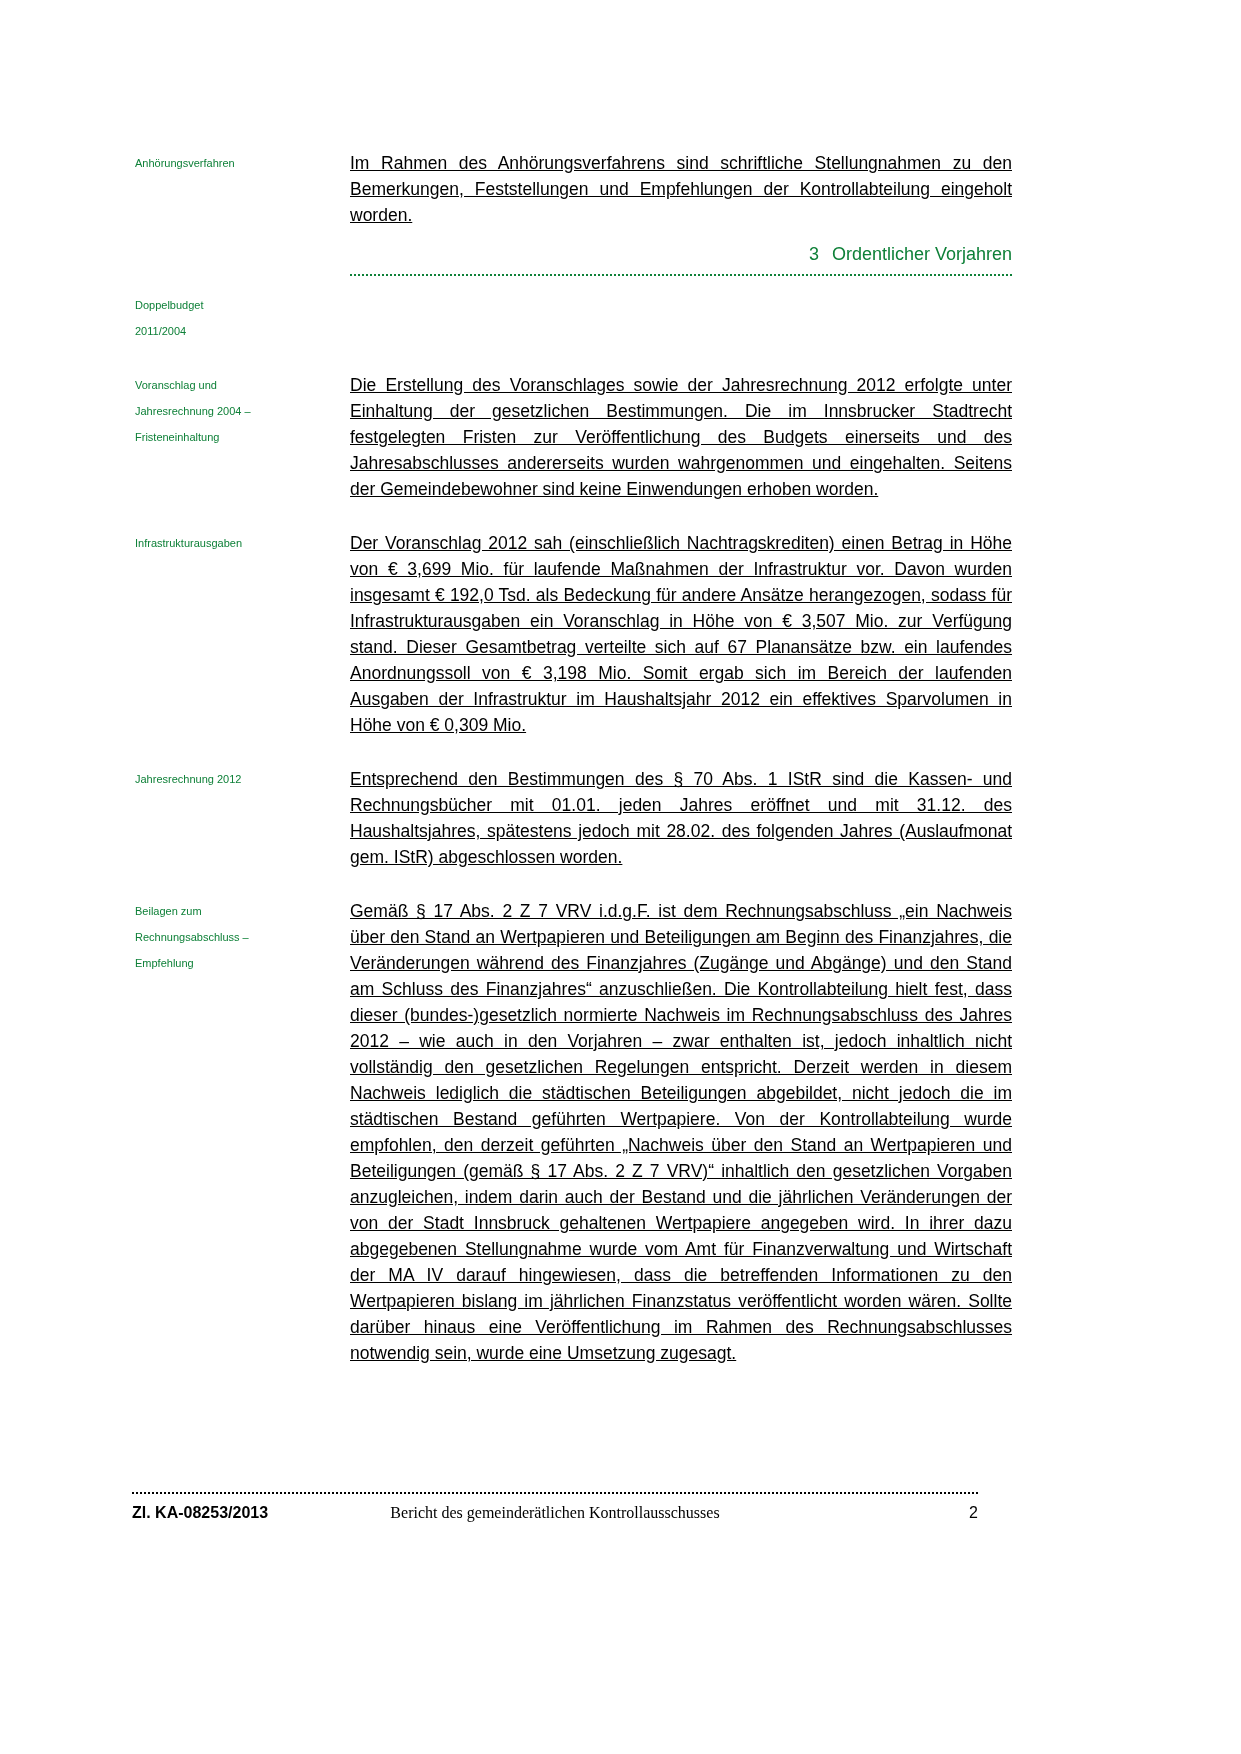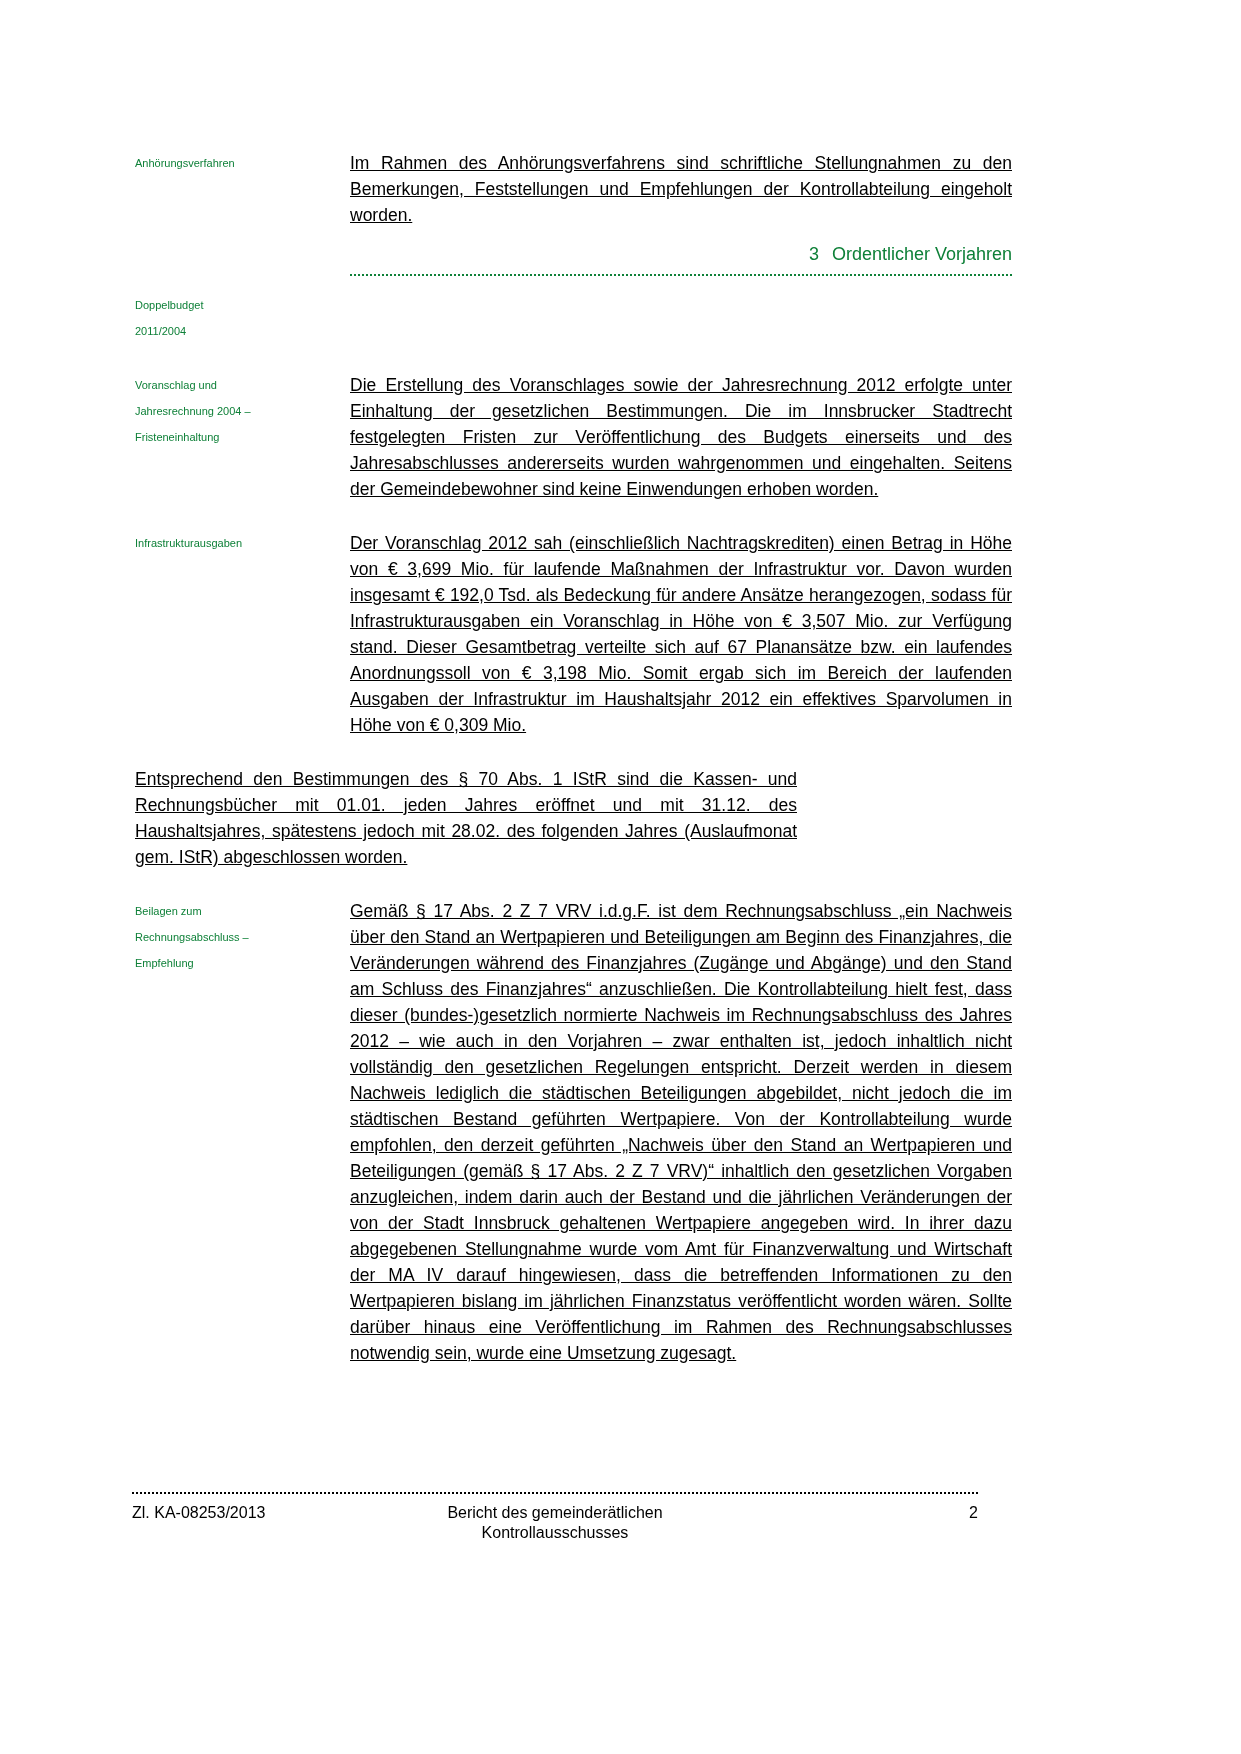--- a/index.html
+++ b/index.html
@@ -62,22 +62,22 @@
     left: 132px;
     width: 846px;
     border-top: 2px dotted #000000;
     padding-top: 9px;
     display: flex;
     align-items: baseline;
     font-size: 16px;
     line-height: 20px;
     background: #ffffff;
   }
-  .footer-left  { width: 30%; text-align: left; }
-  .footer-center{ width: 40%; text-align: center; }
+  .footer-left  { width: 30%; text-align: left; font-weight: bold; }
+  .footer-center{ width: 40%; text-align: center; font-family: Liberation Serif, serif; }
   .footer-right { width: 30%; text-align: right; }
 </style>
 </head>
 <body>
 
 <div class="content">
 
   <div class="section">
     <div class="margin-label">Anhörungsverfahren</div>
     <div class="paragraph">Im Rahmen des Anhörungsverfahrens sind schriftliche Stellungnahmen zu den Bemerkungen, Feststellungen und Empfehlungen der Kontrollabteilung eingeholt worden.</div>
@@ -99,20 +99,21 @@
 Fristeneinhaltung</div>
     <div class="paragraph">Die Erstellung des Voranschlages sowie der Jahresrechnung 2012 erfolgte unter Einhaltung der gesetzlichen Bestimmungen. Die im Innsbrucker Stadtrecht festgelegten Fristen zur Veröffentlichung des Budgets einerseits und des Jahresabschlusses andererseits wurden wahrgenommen und eingehalten. Seitens der Gemeindebewohner sind keine Einwendungen erhoben worden.</div>
   </div>
 
   <div class="section">
     <div class="margin-label">Infrastrukturausgaben</div>
     <div class="paragraph">Der Voranschlag 2012 sah (einschließlich Nachtragskrediten) einen Betrag in Höhe von € 3,699 Mio. für laufende Maßnahmen der Infrastruktur vor. Davon wurden insgesamt € 192,0 Tsd. als Bedeckung für andere Ansätze herangezogen, sodass für Infrastrukturausgaben ein Voranschlag in Höhe von € 3,507 Mio. zur Verfügung stand. Dieser Gesamtbetrag verteilte sich auf 67 Planansätze bzw. ein laufendes Anordnungssoll von € 3,198 Mio. Somit ergab sich im Bereich der laufenden Ausgaben der Infrastruktur im Haushaltsjahr 2012 ein effektives Sparvolumen in Höhe von € 0,309 Mio.</div>
   </div>
 
   <div class="section">
+    <div class="margin-label">Jahresrechnung 2012</div>
     <div class="paragraph">Entsprechend den Bestimmungen des § 70 Abs. 1 IStR sind die Kassen- und Rechnungsbücher mit 01.01. jeden Jahres eröffnet und mit 31.12. des Haushaltsjahres, spätestens jedoch mit 28.02. des folgenden Jahres (Auslaufmonat gem. IStR) abgeschlossen worden.</div>
   </div>
 
   <div class="section">
     <div class="margin-label">Beilagen zum
 Rechnungsabschluss –
 Empfehlung</div>
     <div class="paragraph">Gemäß § 17 Abs. 2 Z 7 VRV i.d.g.F. ist dem Rechnungsabschluss „ein Nachweis über den Stand an Wertpapieren und Beteiligungen am Beginn des Finanzjahres, die Veränderungen während des Finanzjahres (Zugänge und Abgänge) und den Stand am Schluss des Finanzjahres“ anzuschließen. Die Kontrollabteilung hielt fest, dass dieser (bundes-)gesetzlich normierte Nachweis im Rechnungsabschluss des Jahres 2012 – wie auch in den Vorjahren – zwar enthalten ist, jedoch inhaltlich nicht vollständig den gesetzlichen Regelungen entspricht. Derzeit werden in diesem Nachweis lediglich die städtischen Beteiligungen abgebildet, nicht jedoch die im städtischen Bestand geführten Wertpapiere. Von der Kontrollabteilung wurde empfohlen, den derzeit geführten „Nachweis über den Stand an Wertpapieren und Beteiligungen (gemäß § 17 Abs. 2 Z 7 VRV)“ inhaltlich den gesetzlichen Vorgaben anzugleichen, indem darin auch der Bestand und die jährlichen Veränderungen der von der Stadt Innsbruck gehaltenen Wertpapiere angegeben wird. In ihrer dazu abgegebenen Stellungnahme wurde vom Amt für Finanzverwaltung und Wirtschaft der MA IV darauf hingewiesen, dass die betreffenden Informationen zu den Wertpapieren bislang im jährlichen Finanzstatus veröffentlicht worden wären. Sollte darüber hinaus eine Veröffentlichung im Rahmen des Rechnungsabschlusses notwendig sein, wurde eine Umsetzung zugesagt.</div>
   </div>
 

